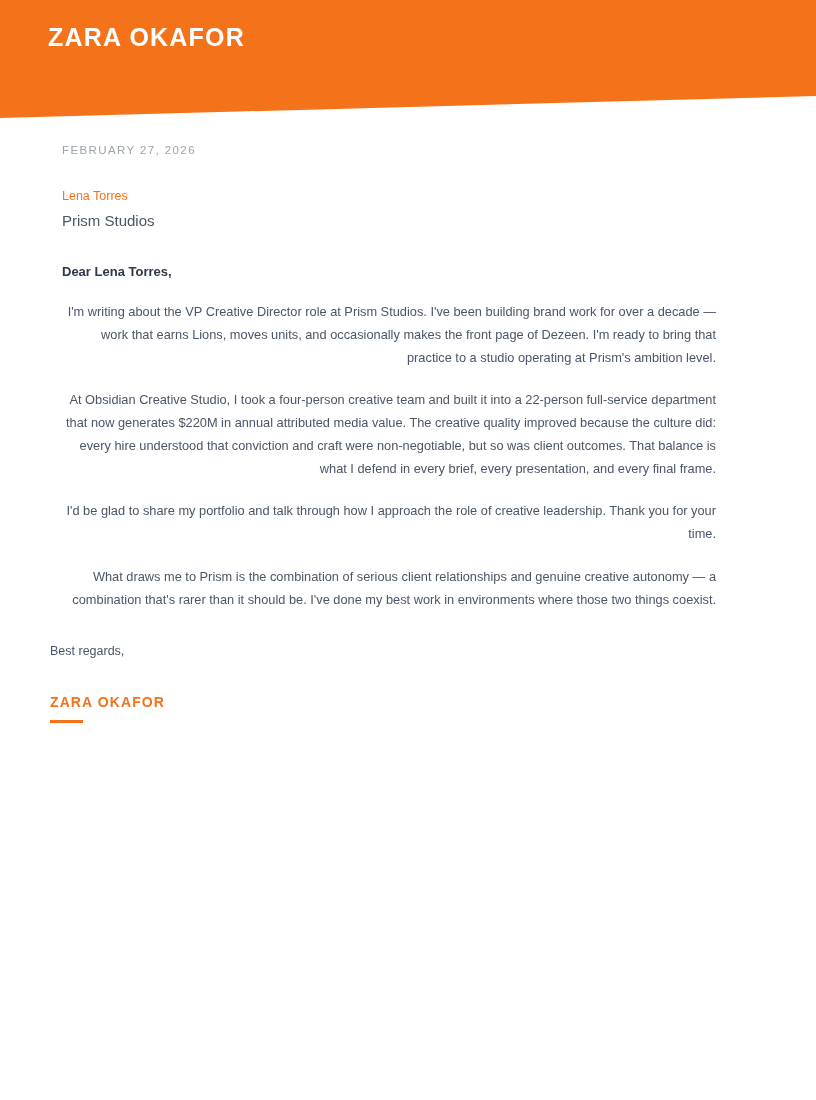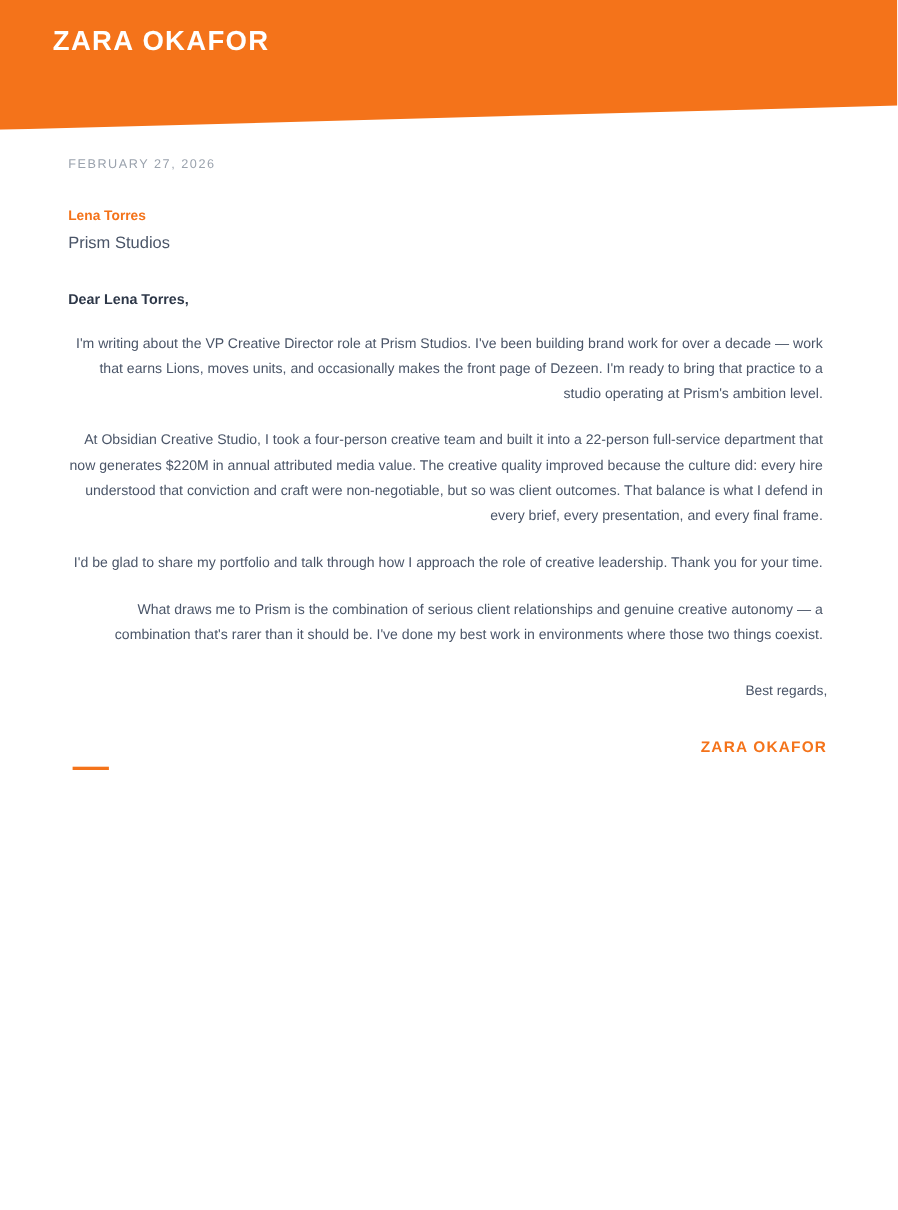--- a/index.html
+++ b/index.html
@@ -48,38 +48,38 @@
     letter-spacing: 0.15px;
   }
   .contact-sep {
     display: inline-block;
     width: 16px;
   }
 
   
   .letter-body {
     box-sizing: border-box;
-    padding: 24px 68px 0 62px;
+    padding: 24px 100px 0 62px;
     width: 816px;
   }
   .letter-date {
     color: #9BA3AE;
     font-size: 11.5px;
     font-weight: normal;
     letter-spacing: 1.4px;
     text-transform: uppercase;
     margin: 0 0 30px 0;
   }
   .recipient-block {
     margin-bottom: 30px;
   }
   .recipient-name {
     color: #F4731A;
     font-size: 12.5px;
-    font-weight: bold;
+    font-weight: normal;
     line-height: 1.75;
     margin: 0;
   }
   .recipient-company,
   .recipient-title {
     color: #4A5568;
     font-size: 15px;
     font-weight: normal;
     line-height: 1.75;
     margin: 0;
@@ -97,22 +97,21 @@
     margin: 0 0 20px 0;
     max-width: 692px;
     text-align: right;
   }
   .letter-paragraph:last-of-type {
     margin-bottom: 0;
   }
 
   
   .signature-block {
-    padding: 32px 64px 0 66px;
-    text-align: right;
+    padding: 32px 64px 0 50px;
   }
   .closing-phrase {
     color: #4A5568;
     font-size: 12.5px;
     margin: 0 0 36px 0;
   }
   .signature-name {
     color: #F4731A;
     font-size: 14px;
     font-weight: bold;

